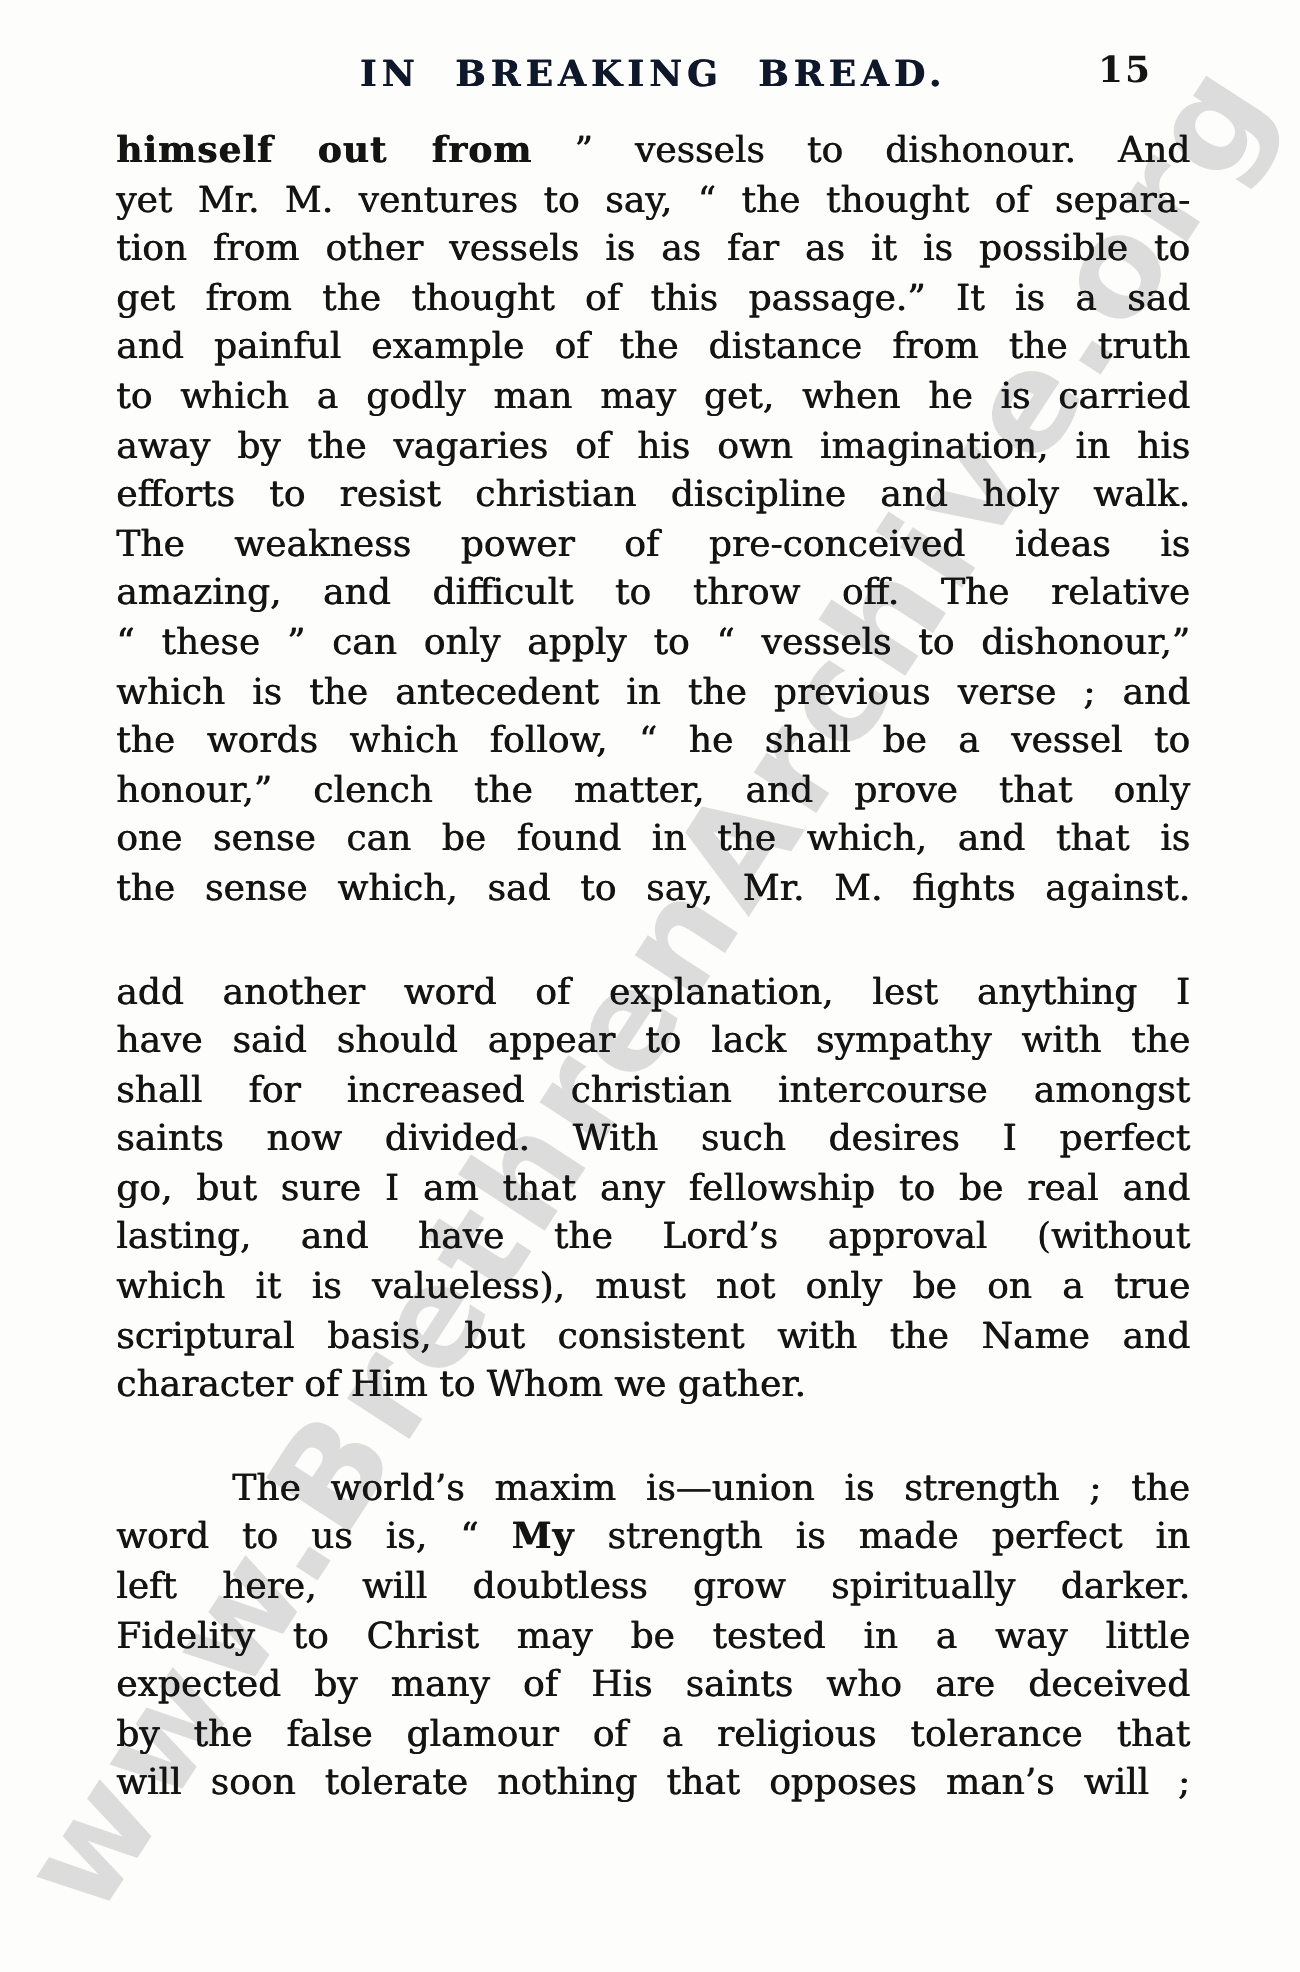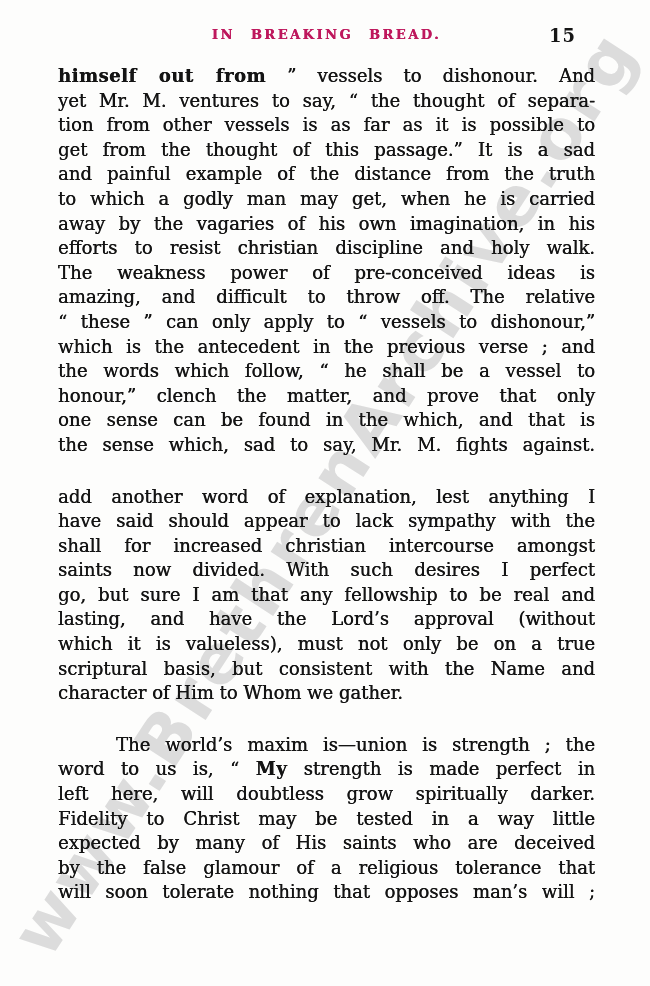--- a/index.html
+++ b/index.html
@@ -40,25 +40,25 @@
     left: 58px;
     width: 537px;
     height: 22px;
     z-index: 2;
   }
   .running-head {
     position: absolute;
     left: 0;
     right: 0;
     text-align: center;
-    font-size: 13px;
+    font-size: 18px;
     font-weight: 700;
     letter-spacing: 2.5px;
     word-spacing: 9px;
-    color: #be185d;
+    color: #0f172a;
     text-shadow: 0.3px 0 currentColor;
   }
   .page-number {
     position: absolute;
     right: 19px;
     top: -2px;
     font-size: 18px;
     font-weight: 700;
     letter-spacing: 1px;
     color: #151515;

